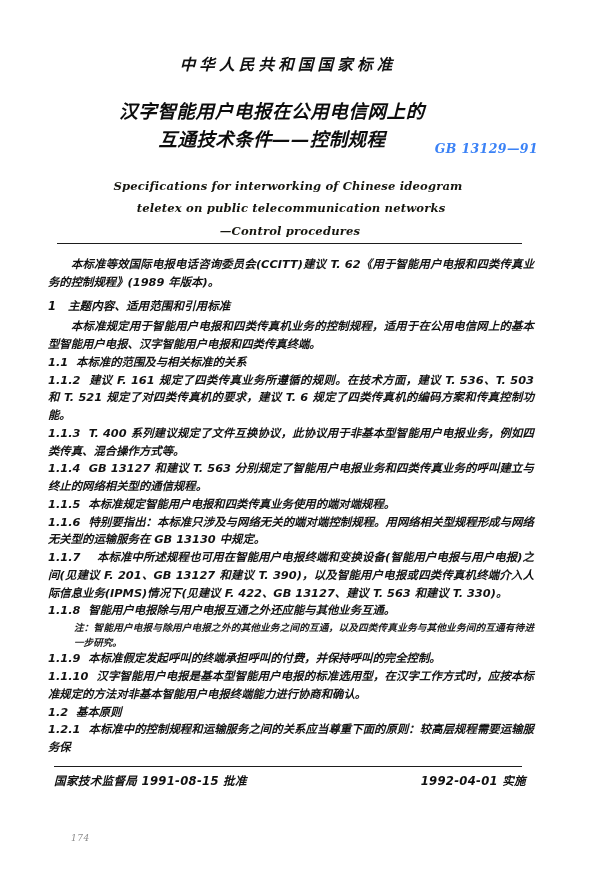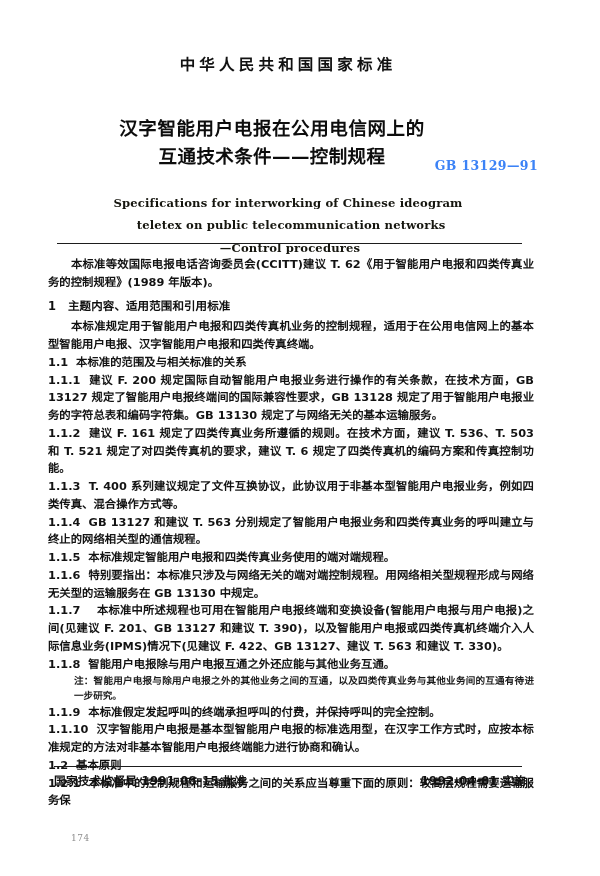--- a/index.html
+++ b/index.html
@@ -16,38 +16,39 @@
     -webkit-font-smoothing: antialiased;
     overflow: hidden;
     position: relative;
   }
 
   .page {
     position: relative;
     width: 576px;
     height: 876px;
     box-sizing: border-box;
+    font-style: italic;
   }
 
   
   .cover {
     padding-top: 52px;
   }
   .national-standard-line {
     text-align: center;
     font-size: 15.5px;
     font-weight: bold;
     letter-spacing: 4.2px;
     color: #111;
     font-family: "DejaVu Sans", "Liberation Sans", sans-serif;
   }
 
   .title-wrap {
     position: relative;
-    margin-top: 41px;
+    margin-top: 24px;
   }
   .cn-title {
     text-align: center;
     font-size: 18.5px;
     font-weight: bold;
     line-height: 1.52;
     letter-spacing: 0.6px;
     color: #0d0d0d;
     font-family: "DejaVu Sans", "Liberation Sans", sans-serif;
     padding: 0 78px 0 46px;
@@ -213,23 +214,20 @@
     </p>
 
     <div class="gap-xs"></div>
 
     <p class="para indent">本标准规定用于智能用户电报和四类传真机业务的控制规程，适用于在公用电信网上的基本型智能用户电报、汉字智能用户电报和四类传真终端。</p>
 
     <p class="para">
       <span class="sec-num">1.1</span>&nbsp;&nbsp;<span>本标准的范围及与相关标准的关系</span>
     </p>
 
-    <p class="para">
-      <span class="sec-num">1.1.1</span>&nbsp;&nbsp;<span>建议 F. 200 规定国际自动智能用户电报业务进行操作的有关条款，在技术方面，GB 13127 规定了智能用户电报终端间的国际兼容性要求，GB 13128 规定了用于智能用户电报业务的字符总表和编码字符集。GB 13130 规定了与网络无关的基本运输服务。</span>
-    </p>
 
     <p class="para">
       <span class="sec-num">1.1.2</span>&nbsp;&nbsp;<span>建议 F. 161 规定了四类传真业务所遵循的规则。在技术方面，建议 T. 536、T. 503 和 T. 521 规定了对四类传真机的要求，建议 T. 6 规定了四类传真机的编码方案和传真控制功能。</span>
     </p>
 
     <p class="para">
       <span class="sec-num">1.1.3</span>&nbsp;&nbsp;<span>T. 400 系列建议规定了文件互换协议，此协议用于非基本型智能用户电报业务，例如四类传真、混合操作方式等。</span>
     </p>
 
     <p class="para">

